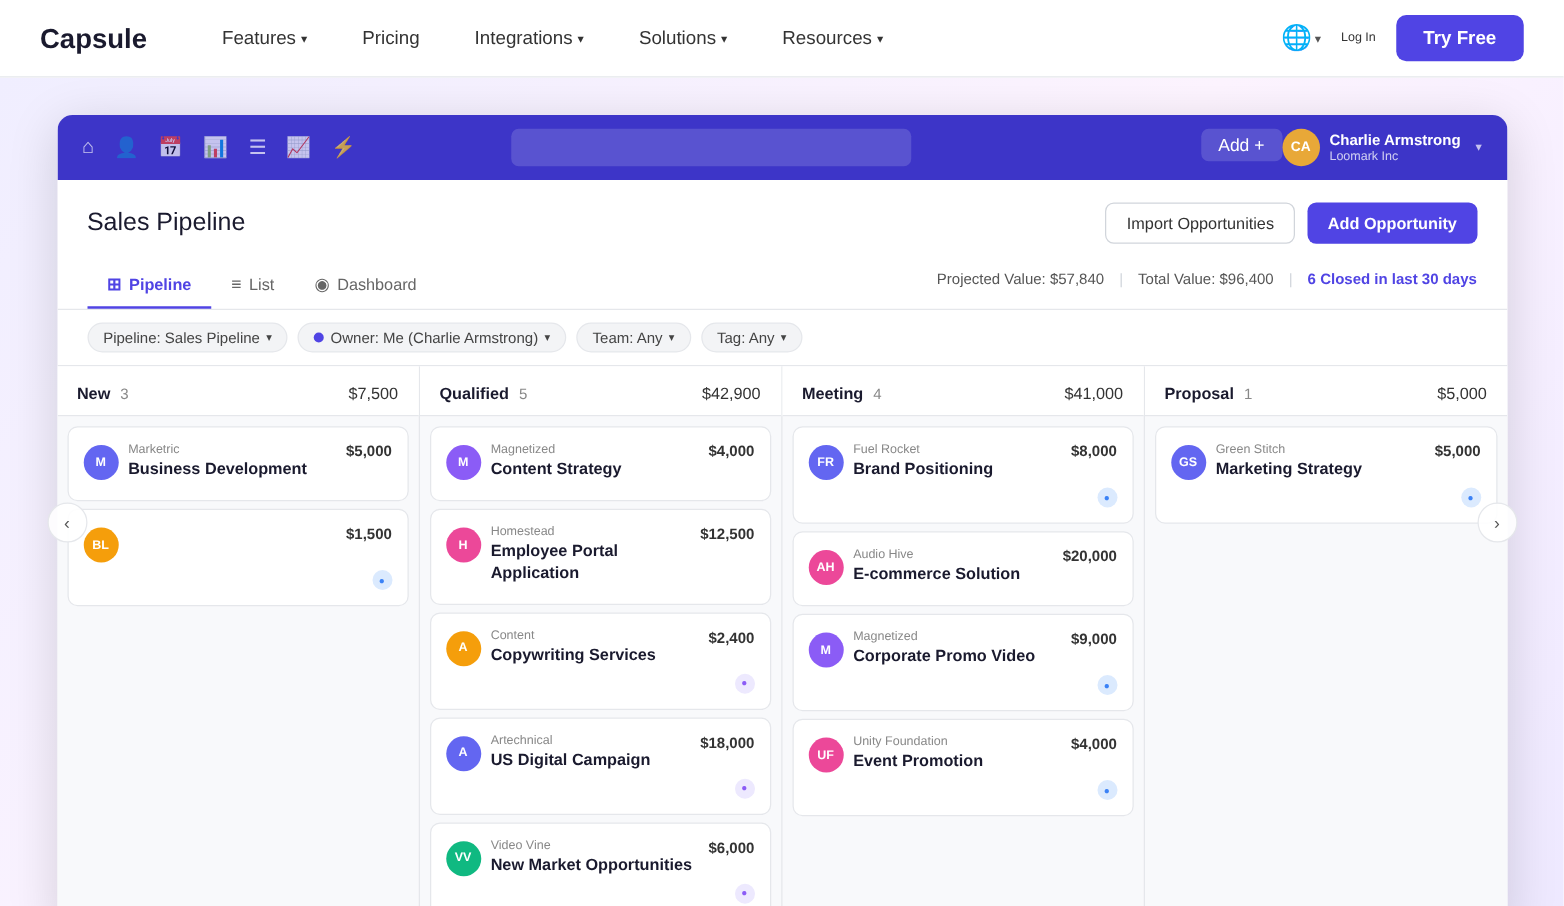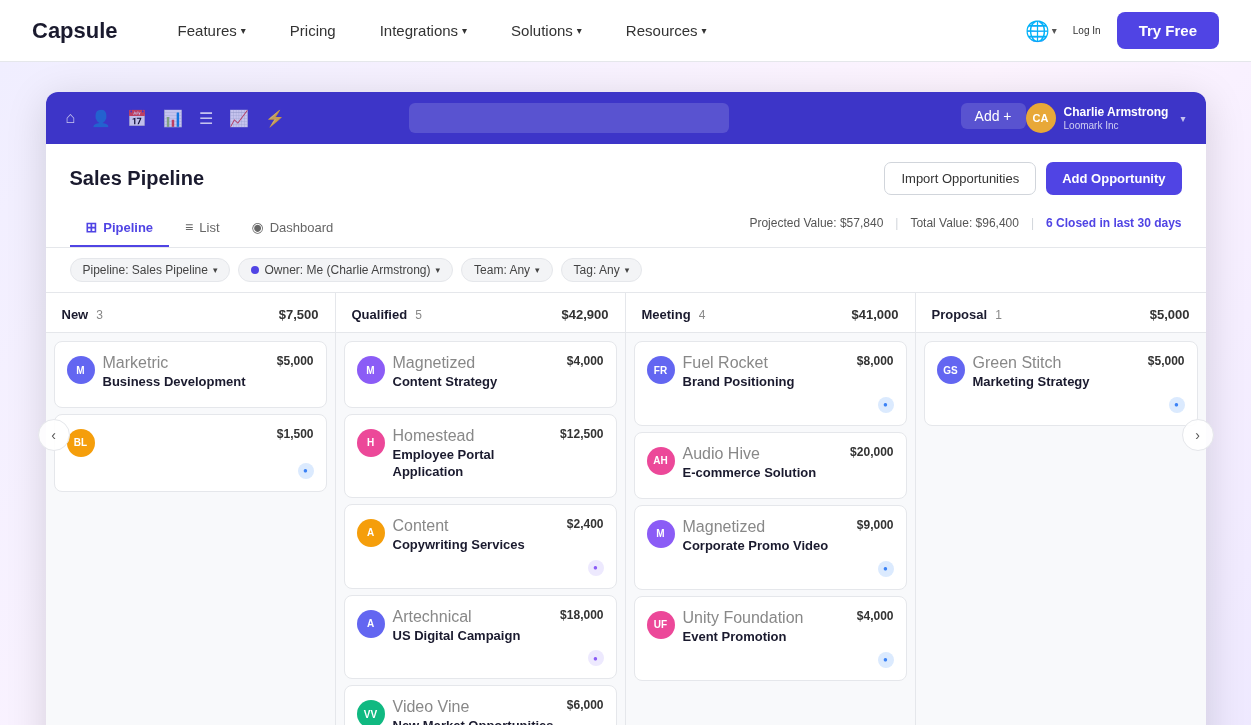--- a/index.html
+++ b/index.html
@@ -70,21 +70,21 @@
     .user-name { font-size: 12px; font-weight: 600; line-height: 1.2; }
     .user-company { font-size: 10px; opacity: 0.75; }
 
     
     .pipeline-header {
       padding: 18px 24px 0; border-bottom: 1px solid #e5e7eb;
     }
     .pipeline-title-row {
       display: flex; align-items: center; justify-content: space-between; margin-bottom: 14px;
     }
-    .pipeline-title { font-size: 20px; font-weight: 700; color: #1a1a2e; }
+    .pipeline-title { font-size: 20px; font-weight: 400; color: #1a1a2e; }
     .pipeline-buttons { display: flex; gap: 10px; }
     .import-btn {
       background: #fff; border: 1px solid #d1d5db; border-radius: 7px;
       padding: 8px 16px; font-size: 13px; color: #333; cursor: pointer; font-family: inherit;
     }
     .add-opportunity-btn {
       background: #5044e4; color: #fff; border: none; border-radius: 7px;
       padding: 8px 16px; font-size: 13px; font-weight: 600; cursor: pointer; font-family: inherit;
     }
     .pipeline-tabs { display: flex; gap: 0; align-items: center; }
@@ -119,37 +119,37 @@
     .kanban-col:last-child { border-right: none; }
     .col-header {
       padding: 14px 16px 10px; display: flex; align-items: center; justify-content: space-between;
       background: #fff; border-bottom: 1px solid #e5e7eb; gap: 32px;
     }
     .col-title-row { display: flex; align-items: center; gap: 8px; }
     .col-title { font-size: 13px; font-weight: 700; color: #1a1a2e; }
     .col-count {
       font-size: 12px; color: #888; font-weight: 500;
     }
-    .col-value { font-size: 13px; font-weight: 700; color: #333; }
+    .col-value { font-size: 13px; font-weight: 400; color: #333; }
     .col-cards { padding: 8px; display: flex; flex-direction: column; gap: 6px; }
 
     
     .opp-card {
       background: #fff; border: 1px solid #e5e7eb; border-radius: 8px;
       padding: 12px; cursor: pointer; transition: box-shadow 0.15s;
     }
     .card-top { display: flex; align-items: flex-start; justify-content: space-between; margin-bottom: 4px; }
     .card-left { display: flex; align-items: flex-start; gap: 8px; }
     .card-avatar {
       width: 28px; height: 28px; border-radius: 50%;
       display: flex; align-items: center; justify-content: center;
       font-size: 10px; font-weight: 700; color: #fff; flex-shrink: 0; margin-top: 2px;
     }
     .card-info { flex: 1; }
-    .card-company { font-size: 16px; color: #888; margin-bottom: 2px; }
+    .card-company { font-size: 10px; color: #888; margin-bottom: 2px; }
     .card-name { font-size: 13px; font-weight: 700; color: #1a1a2e; line-height: 1.3; }
     .card-value { font-size: 12px; font-weight: 600; color: #333; white-space: nowrap; }
     .card-footer { display: flex; justify-content: flex-end; margin-top: 6px; }
     .card-badge {
       width: 16px; height: 16px; border-radius: 50%;
       display: flex; align-items: center; justify-content: center; font-size: 8px;
     }
     .badge-blue { background: #dbeafe; }
     .badge-purple { background: #ede9fe; }
 

